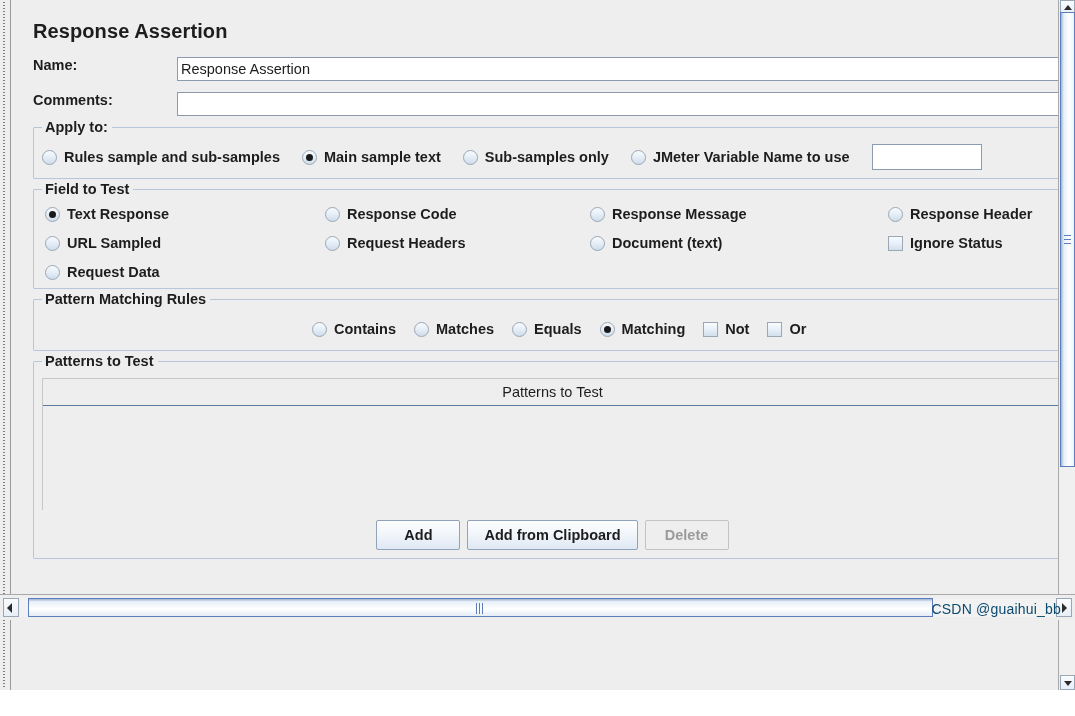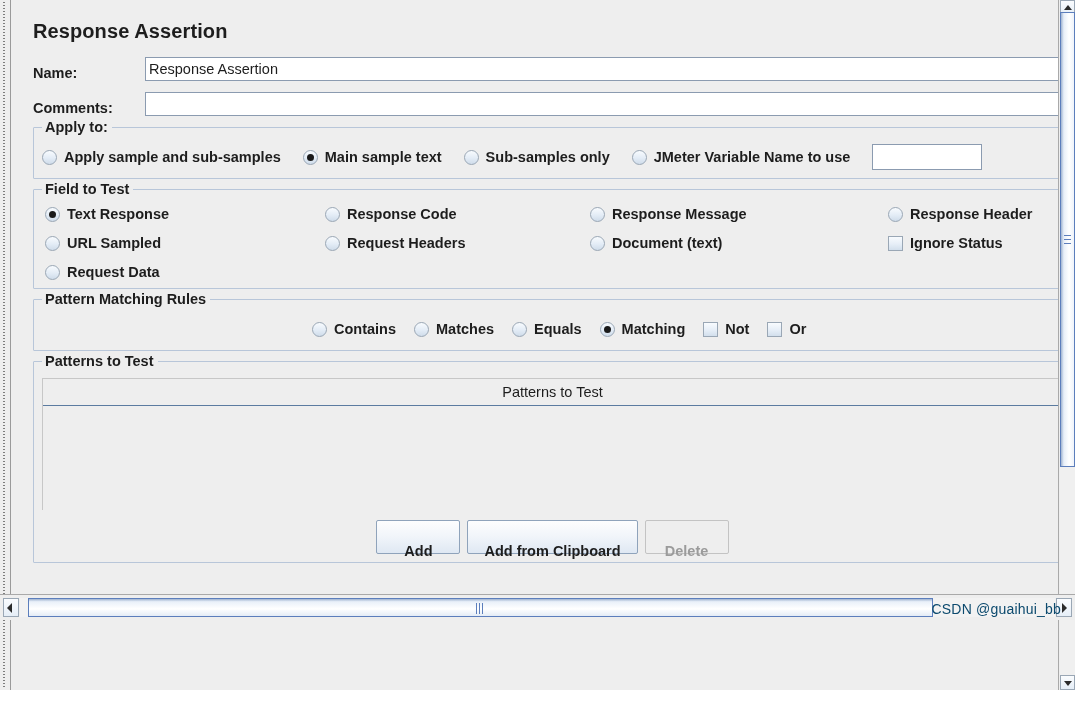--- a/index.html
+++ b/index.html
@@ -57,22 +57,23 @@
     font-size: 20px;
     font-weight: bold;
     color: #1d1d1d;
     letter-spacing: 0.1px;
     margin: 6px 0 14px 8px;
   }
 
   
   .field-row {
     display: flex;
-    align-items: flex-end;
+    align-items: flex-start;
     margin: 0 0 11px 8px;
+    gap: 32px;
   }
   .field-label {
     font-size: 14.5px;
     font-weight: bold;
     color: #1d1d1d;
     width: 112px;
     flex: 0 0 112px;
   }
   .text-input {
     flex: 1 1 auto;
@@ -211,21 +212,21 @@
   
   .button-row {
     display: flex;
     justify-content: center;
     gap: 7px;
     margin-top: 10px;
   }
   .btn {
     height: 30px;
     min-width: 84px;
-    padding: 16px 16px;
+    padding: 0 16px;
     font-size: 14.5px;
     font-weight: bold;
     color: #1d1d1d;
     background: linear-gradient(to bottom, #fdfdfe 0%, #f1f5fa 48%, #dfe8f3 100%);
     border: 1px solid #8fa3bb;
     border-radius: 2px;
     box-sizing: border-box;
     font-family: "Liberation Sans", sans-serif;
     cursor: pointer;
     line-height: 28px;
@@ -387,21 +388,21 @@
         <div class="field-label">Comments:</div>
         <input class="text-input" type="text" value="" style="">
       </div>
 
       <div class="group">
         <div class="group-title">Apply to:</div>
         <div class="applyto-row">
 
           <label class="opt">
             <span class="radio"></span>
-            <span class="opt-label">Apply sample and sub-samples</span>
+            <span class="opt-label">Rules sample and sub-samples</span>
           </label>
 
           <label class="opt">
             <span class="radio checked"></span>
             <span class="opt-label">Main sample text</span>
           </label>
 
           <label class="opt">
             <span class="radio"></span>
             <span class="opt-label">Sub-samples only</span>

